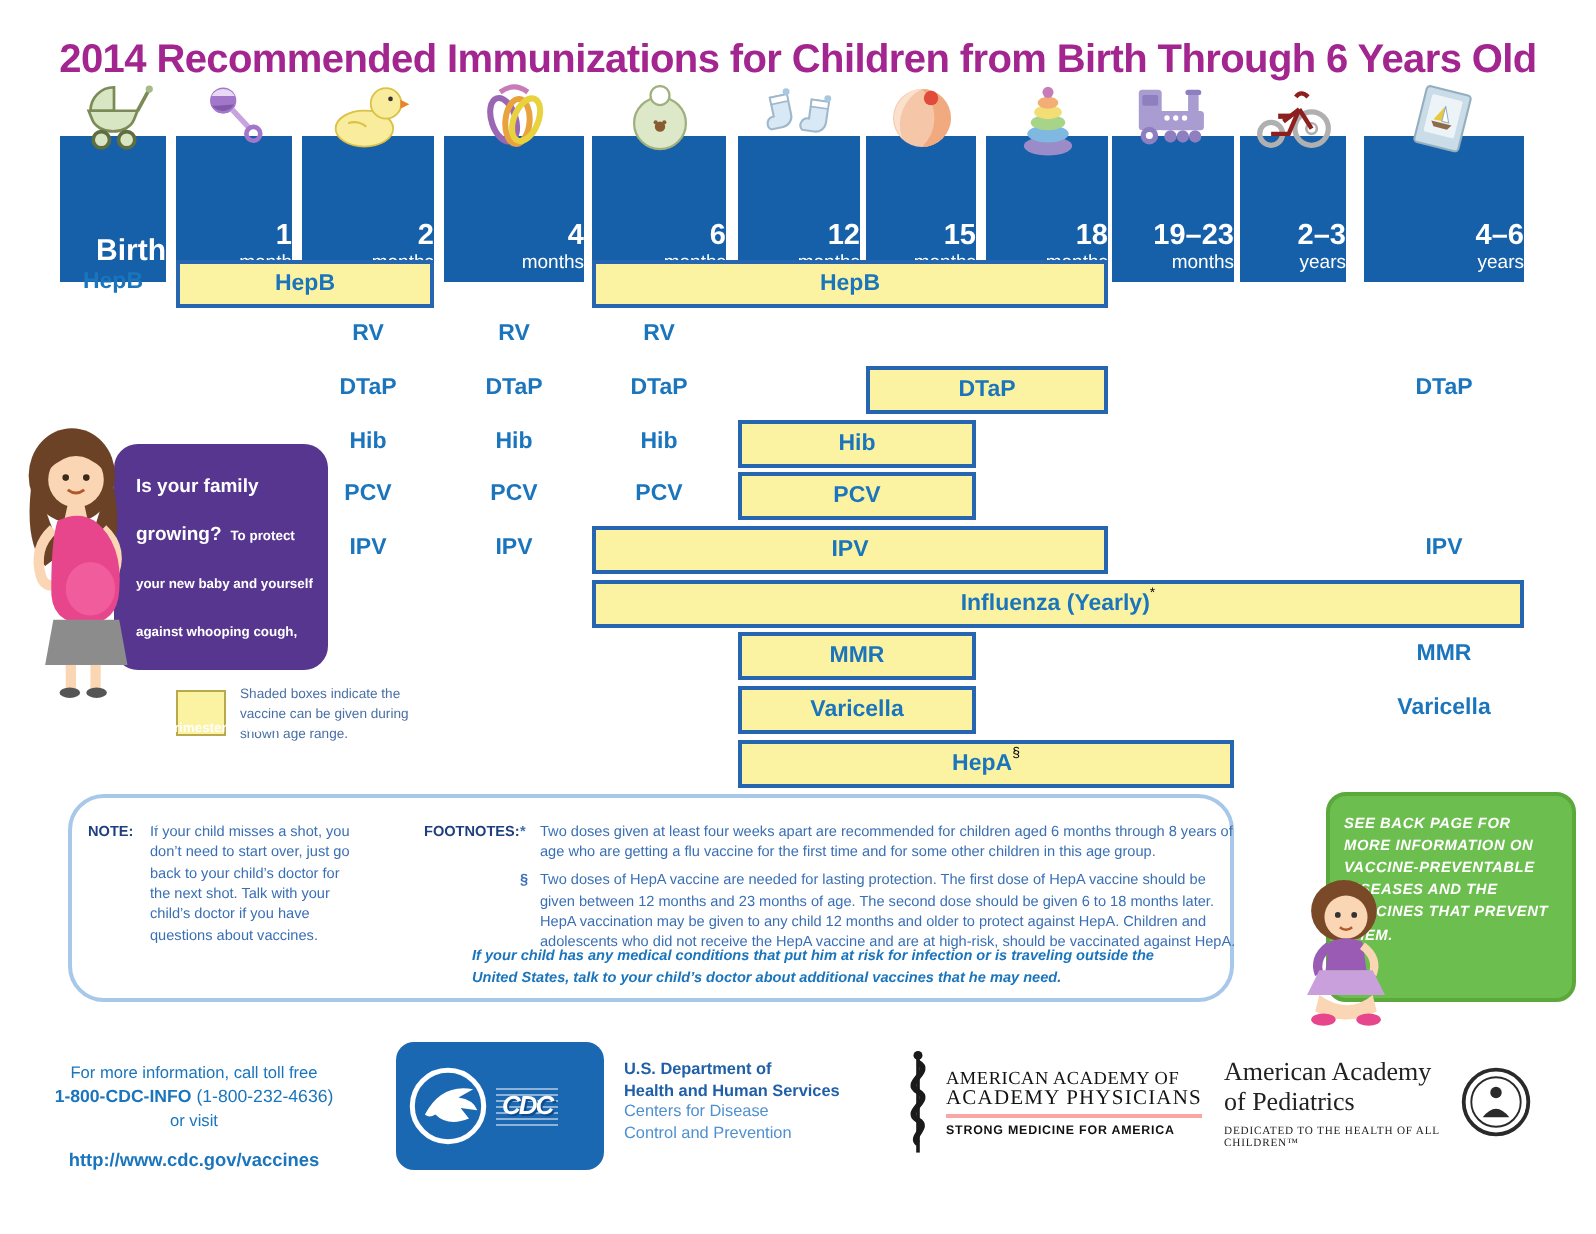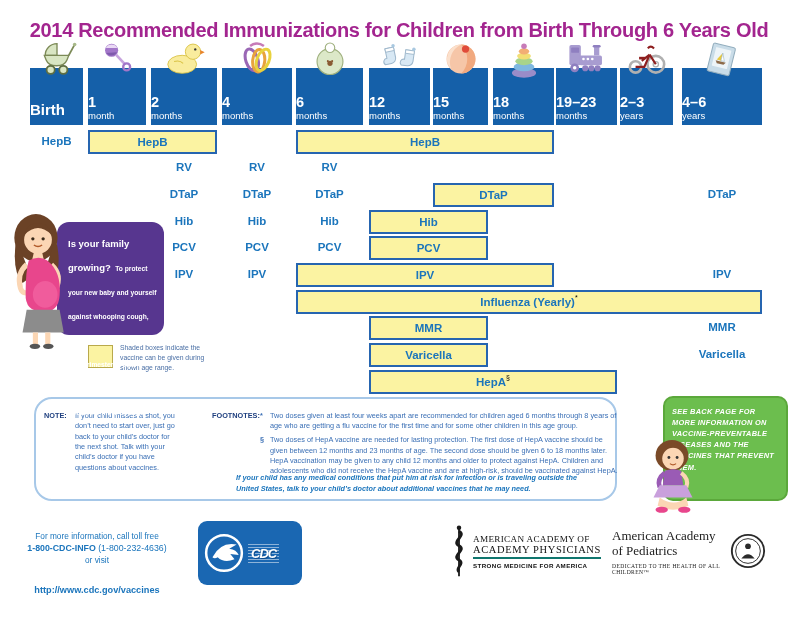--- a/index.html
+++ b/index.html
@@ -5,22 +5,22 @@
   * { margin:0; padding:0; box-sizing:border-box; }
   html,body { background:#fff; }
   .page { position:relative; width:798px; height:617px; background:#fff;
           font-family:"Liberation Sans", sans-serif; overflow:hidden; }
 
   .title { position:absolute; top:19px; left:0; width:100%; text-align:center;
            font-size:20px; font-weight:bold; letter-spacing:-0.3px;
            color:var(--title_magenta); }
 
   
-  .age-cell { position:absolute; top:68px; height:57px; background:var(--header_blue);
-              color:#fff; text-align:left; }
+  .age-cell { position:absolute; top:68px; height:73px; background:var(--header_blue);
+              color:#fff; text-align:right; }
   .age-icon { position:absolute; top:-28px; left:0; width:100%;
               display:flex; justify-content:center; }
   .age-num  { position:absolute; bottom:15px; left:0; width:100%;
               font-size:14.5px; font-weight:bold; }
   .age-sub  { position:absolute; bottom:4px; left:0; width:100%; font-size:9.5px; }
   .age-cell.birth .age-num { bottom:7px; font-size:15px; }
 
   
   .vax-label { position:absolute; height:23px; line-height:23px; text-align:center;
                font-size:11.5px; font-weight:bold; color:var(--vaccine_blue); }
@@ -71,35 +71,35 @@
                 text-transform:uppercase; }
   .girl { position:absolute; left:645px; top:438px; z-index:2; }
 
   
   .contact { position:absolute; left:18px; top:531px; width:158px;
              text-align:center; color:var(--vaccine_blue); }
   .contact .c1 { font-size:8.3px; }
   .contact .c2 { font-size:8.8px; margin-top:2px; }
   .contact .c2 b { font-weight:bold; }
   .contact .c3 { font-size:8.3px; margin-top:2px; }
-  .contact .c4 { font-size:9.2px; font-weight:bold; margin-top:20px; display:block;
+  .contact .c4 { font-size:9.2px; font-weight:bold; margin-top:10px; display:block;
                  color:var(--vaccine_blue); text-decoration:none; }
   .cdc-logo { position:absolute; left:198px; top:521px; width:104px; height:64px;
               background:#1A67B2; border-radius:9px; display:flex;
               align-items:center; gap:3px; padding:0 5px; }
   .cdc-hatch { background:repeating-linear-gradient(0deg, rgba(255,255,255,.5) 0 1px,
                rgba(255,255,255,0) 1px 3px); padding:1px 3px; }
   .cdc-letters { font-size:13px; font-weight:bold; color:#fff; font-style:italic;
                  text-shadow:1px 1px 0 #0F4C8C; letter-spacing:-1px; }
   .hhs { position:absolute; left:312px; top:530px; font-size:8.2px; line-height:1.3; }
   .hhs .hb { color:#1F5FA8; font-weight:bold; }
   .hhs .hl { color:#4E90D0; }
   .aafp { position:absolute; left:450px; top:521px; display:flex; gap:5px; }
   .aafp-text { font-family:"Liberation Serif", serif; padding-top:13px; color:#111; }
-  .aafp-lines { border-bottom:2px solid #0f766e; padding-bottom:2px; }
+  .aafp-lines { border-bottom:2px solid #fca5a5; padding-bottom:2px; }
   .aafp-l1 { font-size:9.2px; letter-spacing:.3px; }
   .aafp-l2 { font-size:10.5px; letter-spacing:.6px; }
   .aafp-tag { font-family:"Liberation Sans", sans-serif; font-size:6.2px;
               font-weight:bold; letter-spacing:.4px; margin-top:3px; }
   .aap { position:absolute; left:612px; top:529px; width:118px;
          font-family:"Liberation Serif", serif; color:#222; }
   .aap-l1,.aap-l2 { font-size:13px; line-height:1.12; }
   .aap-tag { font-size:5.6px; letter-spacing:.4px; margin-top:5px; }
   .aap-seal { position:absolute; left:729px; top:532px; }
 </style>
@@ -372,20 +372,26 @@
   <div class="cdc-logo">
     <svg width="42" height="42" viewBox="0 0 40 40">
       <circle cx="20" cy="20" r="17" fill="none" stroke="#fff" stroke-width="2.4"></circle>
       <path d="M9 24 q8 -15 23 -12 l-7 4 q7 1 9 6 l-8 -1 4 5 q-10 4 -16 -2 q-3 2 -5 0 z" fill="#fff"></path>
     </svg>
     <div class="cdc-hatch">
       <span class="cdc-letters">CDC</span>
     </div>
   </div>
 
+  <div class="hhs">
+    <div class="hb">U.S. Department of</div>
+    <div class="hb">Health and Human Services</div>
+    <div class="hl">Centers for Disease</div>
+    <div class="hl">Control and Prevention</div>
+  </div>
 
   <div class="aafp">
     <svg width="18" height="62" viewBox="0 0 20 62">
       <path d="M10 4 v54" stroke="#1a1a1a" stroke-width="2"></path>
       <circle cx="10" cy="4" r="2.5" fill="#1a1a1a"></circle>
       <path d="M10 8 c9 5 -9 11 0 16 c9 5 -9 11 0 16 c7 4 -5 9 0 13" fill="none" stroke="#1a1a1a" stroke-width="3.2"></path>
     </svg>
     <div class="aafp-text">
       <div class="aafp-lines">
         <div class="aafp-l1">AMERICAN ACADEMY OF</div>

